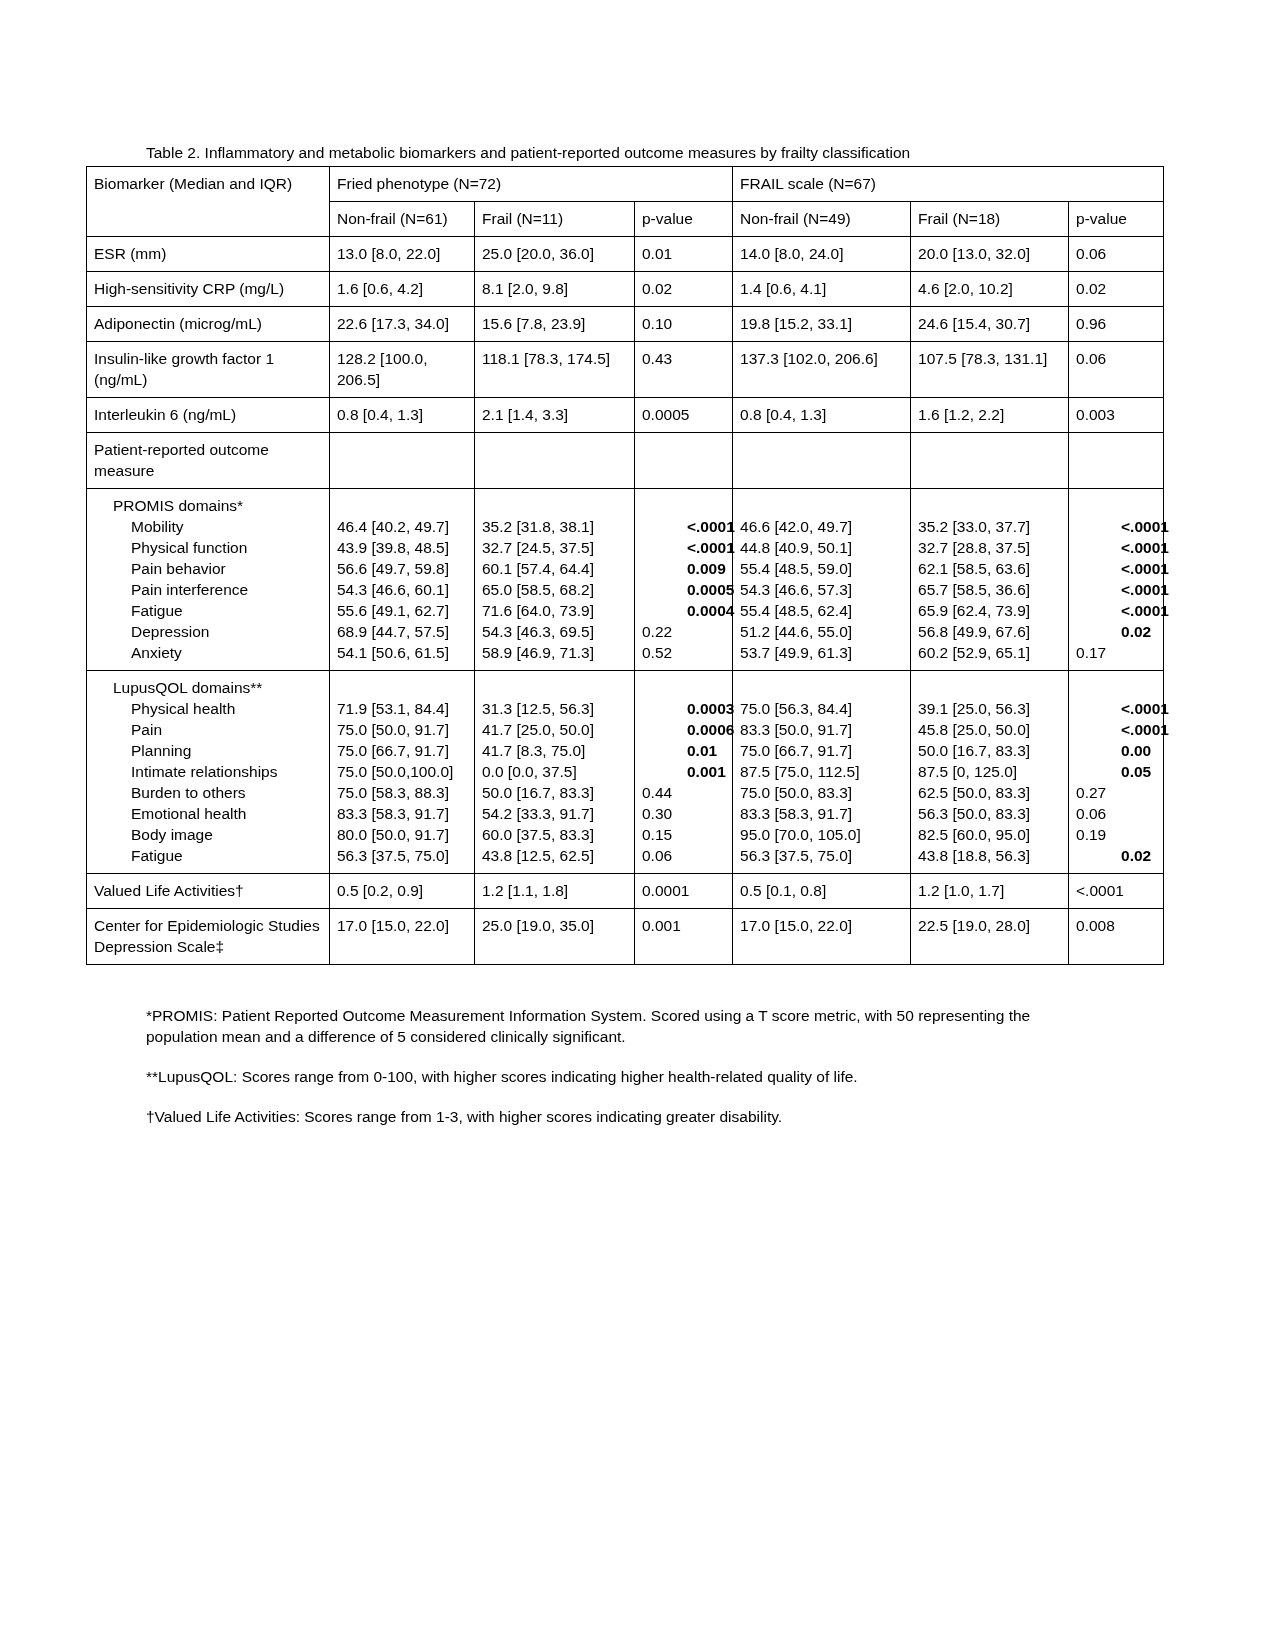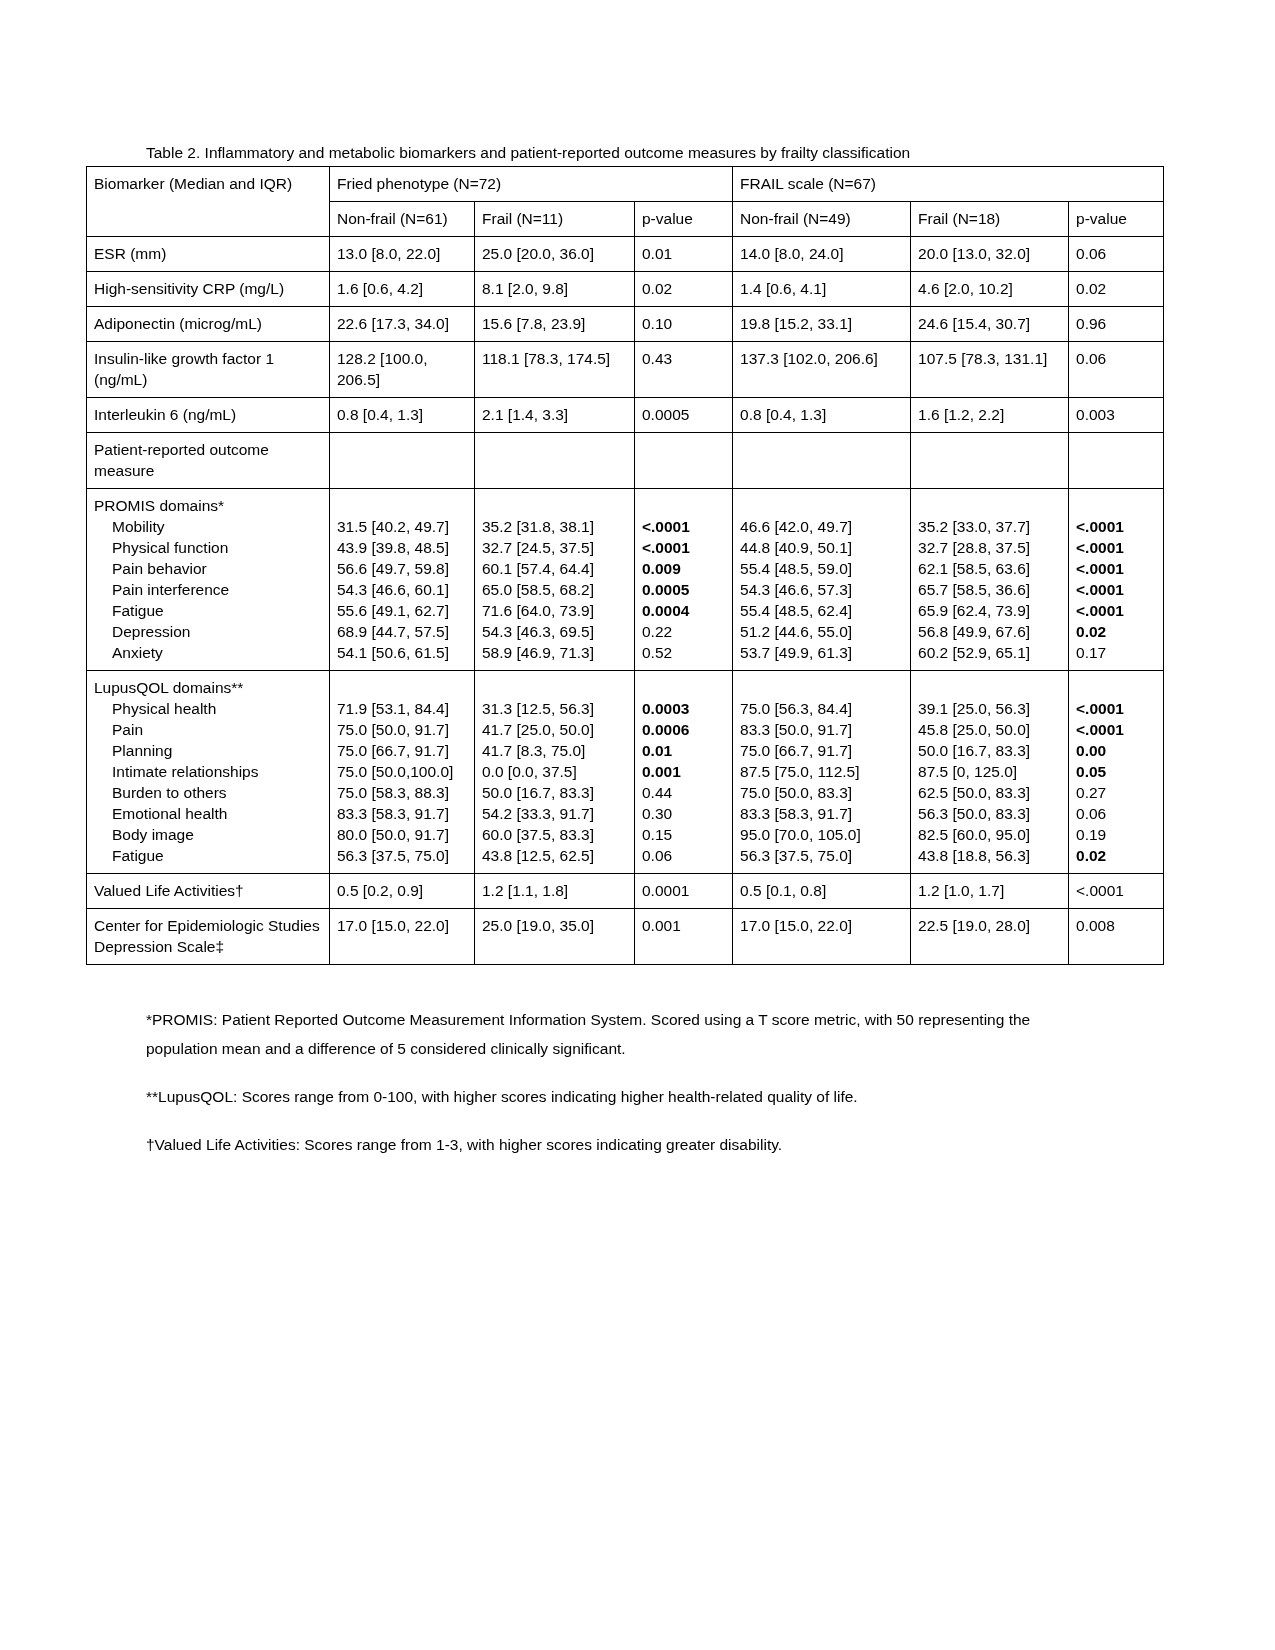--- a/index.html
+++ b/index.html
@@ -46,31 +46,31 @@
     font-weight: normal;
     line-height: 21px;
   }
   .col-bm   { width: 243px; }
   .col-nf   { width: 145px; }
   .col-f    { width: 160px; }
   .col-p    { width: 98px; }
   .col-nf2  { width: 178px; }
   .col-f2   { width: 158px; }
   .col-p2   { width: 95px; }
-  .b { font-weight: bold; }
+  .b { font-weight: bold; margin-left: 45px; }
   .indent { padding-left: 18px; display: block; }
-  .domainlist span.row-line { display: block; white-space: nowrap; }
+  .domainlist span.row-line { display: block; white-space: nowrap; margin-left: 19px; }
   .cellstack span { display: block; white-space: nowrap; }
   .footnotes {
     position: absolute;
     left: 146px;
     top: 1005px;
     width: 960px;
     font-size: 15.5px;
-    line-height: 29px;
+    line-height: 21px;
   }
   .footnotes p {
     margin: 0 0 0 0;
     text-indent: -0px;
     padding-left: 0;
   }
   .footnotes p + p { margin-top: 19px; }
 </style>
 </head>
 <body>
@@ -172,21 +172,21 @@
           <span class="row-line indent">Mobility</span>
           <span class="row-line indent">Physical function</span>
           <span class="row-line indent">Pain behavior</span>
           <span class="row-line indent">Pain interference</span>
           <span class="row-line indent">Fatigue</span>
           <span class="row-line indent">Depression</span>
           <span class="row-line indent">Anxiety</span>
         </td>
         <td class="cellstack">
           <span>&nbsp;</span>
-          <span>31.5 [40.2, 49.7]</span>
+          <span>46.4 [40.2, 49.7]</span>
           <span>43.9 [39.8, 48.5]</span>
           <span>56.6 [49.7, 59.8]</span>
           <span>54.3 [46.6, 60.1]</span>
           <span>55.6 [49.1, 62.7]</span>
           <span>68.9 [44.7, 57.5]</span>
           <span>54.1 [50.6, 61.5]</span>
         </td>
         <td class="cellstack">
           <span>&nbsp;</span>
           <span>35.2 [31.8, 38.1]</span>

